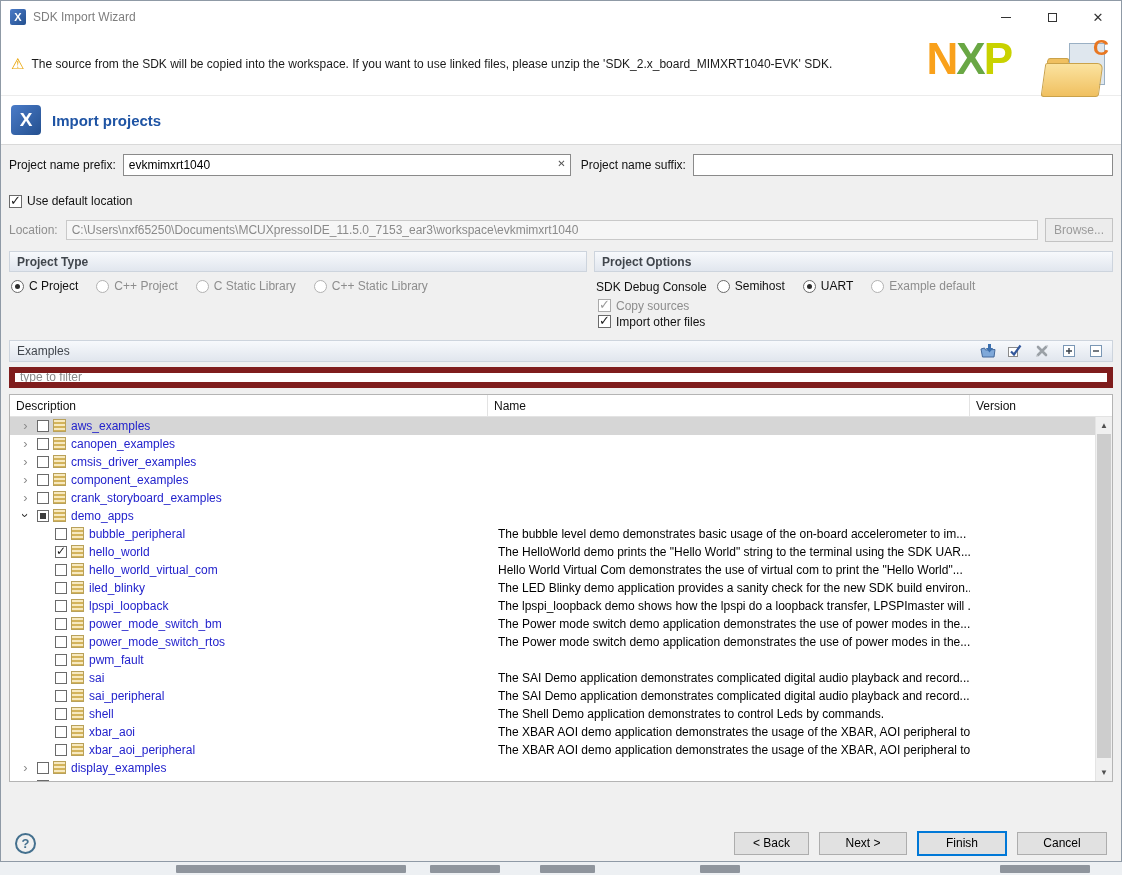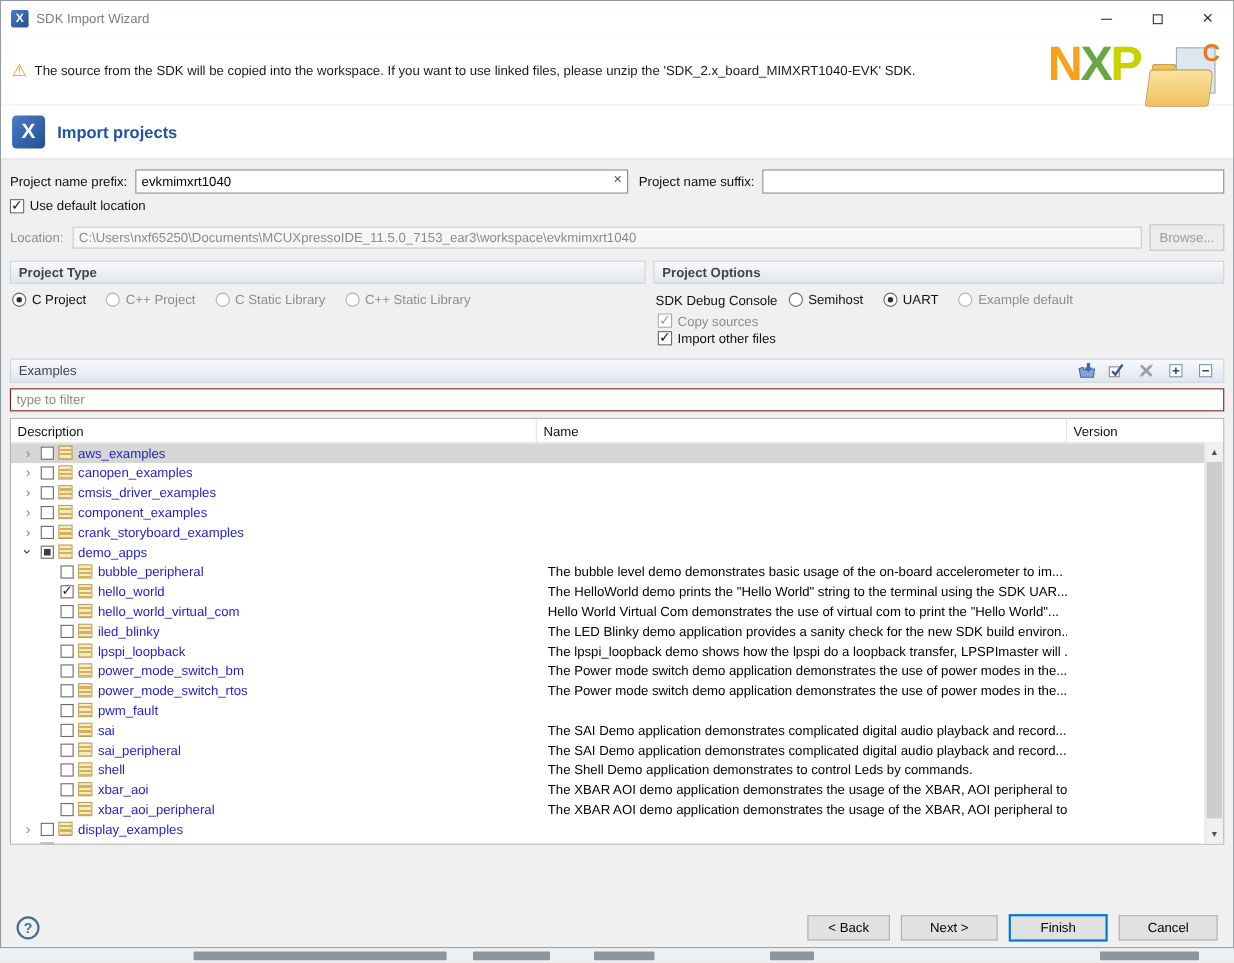--- a/index.html
+++ b/index.html
@@ -23,39 +23,39 @@
   .win-title { margin-left: 7px; color: #7d7d7d; flex: 1; }
   .win-controls { display: flex; height: 32px; }
   .win-btn { width: 46px; height: 32px; display: flex; align-items: center; justify-content: center; color: #333; font-size: 13px; cursor: default; }
   .min-glyph { width: 10px; height: 1px; background: #333; display: block; }
   .max-glyph { width: 9px; height: 9px; border: 1px solid #333; display: block; }
   
   .banner { height: 62px; background: #fff; display: flex; align-items: center; padding: 0 10px; }
   .warn-icon { color: var(--warning, #e8a200); font-size: 15px; margin-right: 7px; }
   .warn-text { color: #1a1a1a; }
   
-  .brand { position: absolute; top: 36px; right: 12px; display: flex; align-items: flex-start; gap: 6px; z-index: 5; }
+  .brand { position: absolute; top: 36px; right: 12px; display: flex; align-items: flex-start; gap: 32px; z-index: 5; }
   .nxp { font-size: 44px; font-weight: 900; letter-spacing: -2px; line-height: 44px; }
   .nxp .n { color: var(--nxp-n, #f9a11b); }
   .nxp .x { color: var(--nxp-x, #69a744); }
   .nxp .p { color: var(--nxp-p, #c9d200); }
   .folder { position: relative; width: 66px; height: 58px; margin-top: 4px; }
   .folder .sheet { position: absolute; right: 4px; top: 2px; width: 36px; height: 42px; background: #dfe7ee; border: 1px solid #9ab0c4; }
   .folder .badge { position: absolute; top: -4px; right: 0; color: #e87722; font-weight: 900; font-size: 22px; line-height: 22px; }
   .folder .front { position: absolute; bottom: 2px; left: 0; width: 58px; height: 34px; background: linear-gradient(#fbe3a0,#f0c060); border: 1px solid #caa24a; border-radius: 2px 6px 3px 3px; transform: skewX(-8deg); }
   .folder .tab { position: absolute; bottom: 34px; left: 4px; width: 22px; height: 7px; background: #f0c060; border: 1px solid #caa24a; border-bottom: none; border-radius: 3px 3px 0 0; transform: skewX(-8deg); }
   
   .header-band { height: 50px; background: #fff; border-top: 1px solid #ececec; border-bottom: 1px solid #d9d9d9; display: flex; align-items: center; padding-left: 10px; }
   .big-x { width: 30px; height: 30px; background: linear-gradient(135deg,#4a7bc8,#24508f); border-radius: 4px; color: #fff; font-weight: 900; font-size: 19px; display: flex; align-items: center; justify-content: center; }
   .big-x::before { content: "X"; }
   .page-title { margin-left: 11px; color: var(--header-title, #1f54a4); font-size: 15px; font-weight: bold; }
   
   .content { padding: 8px 8px 0 8px; }
   .frow { display: flex; align-items: center; }
-  .form-row1 { height: 24px; margin-bottom: 2px; }
+  .form-row1 { height: 24px; margin-bottom: 16px; }
   .inline-label { margin-right: 7px; white-space: nowrap; }
   .tb-wrap { position: relative; width: 448px; }
   .tb-wrap input { width: 100%; padding-right: 18px; }
   input.textbox, .tb-wrap input { height: 22px; border: 1px solid #8a8a8a; background: #fff; font: inherit; padding-left: 5px; color: #000; }
   input.textbox::placeholder { color: #8a8a8a; }
   .clear-btn { position: absolute; right: 5px; top: 4px; color: #555; font-size: 10px; cursor: default; }
   .suffix-label { margin-left: 10px; }
   .suffix-input { flex: 1; }
   .check-row { height: 16px; margin-bottom: 10px; }
   .loc-row { height: 22px; }
@@ -83,21 +83,21 @@
   .group-body { padding: 7px 4px 0 2px; }
   .console-row { display: flex; align-items: center; margin-bottom: 3px; }
   .console-label { margin-right: 10px; }
   .opt-checks .check-opt { display: flex; margin: 0 0 2px 2px; }
   
   .section-strip { display: flex; align-items: center; height: 22px; background: linear-gradient(var(--strip-from,#f7f9fc), var(--strip-to,#e1e6ee)); border: 1px solid #cdd4dd; padding: 0 7px; margin-top: 9px; }
   .section-strip .s-title { font-weight: normal; color: #41464d; flex: 1; }
   .toolbar { display: flex; gap: 9px; align-items: center; }
   .tb-icon { width: 18px; height: 17px; display: flex; align-items: center; justify-content: center; cursor: default; }
   
-  .filter-input { display: block; width: 100%; height: 21px; border: 1px solid #7f1d1d; font: inherit; padding: 0 5px; margin-top: 5px; background: #fff; }
+  .filter-input { display: block; width: 100%; height: 21px; border: 6px solid #7f1d1d; font: inherit; padding: 0 5px; margin-top: 5px; background: #fff; }
   .filter-input::placeholder { color: #8a8a8a; }
   
   .table { position: relative; margin-top: 6px; height: 388px; background: #fff; border: 1px solid #b4b4b4; overflow: hidden; }
   .table-header { display: flex; height: 22px; border-bottom: 1px solid #e3e3e3; background: #fff; }
   .th { padding: 4px 6px; border-right: 1px solid #e3e3e3; white-space: nowrap; overflow: hidden; }
   .th.name { width: 482px; flex: none; }
   .th.desc { width: 478px; flex: none; }
   .th.ver { flex: 1; border-right: none; }
   .tree-body { position: absolute; top: 22px; left: 0; right: 17px; bottom: 0; overflow: hidden; }
   .tree-row { display: flex; height: 18px; align-items: center; }

